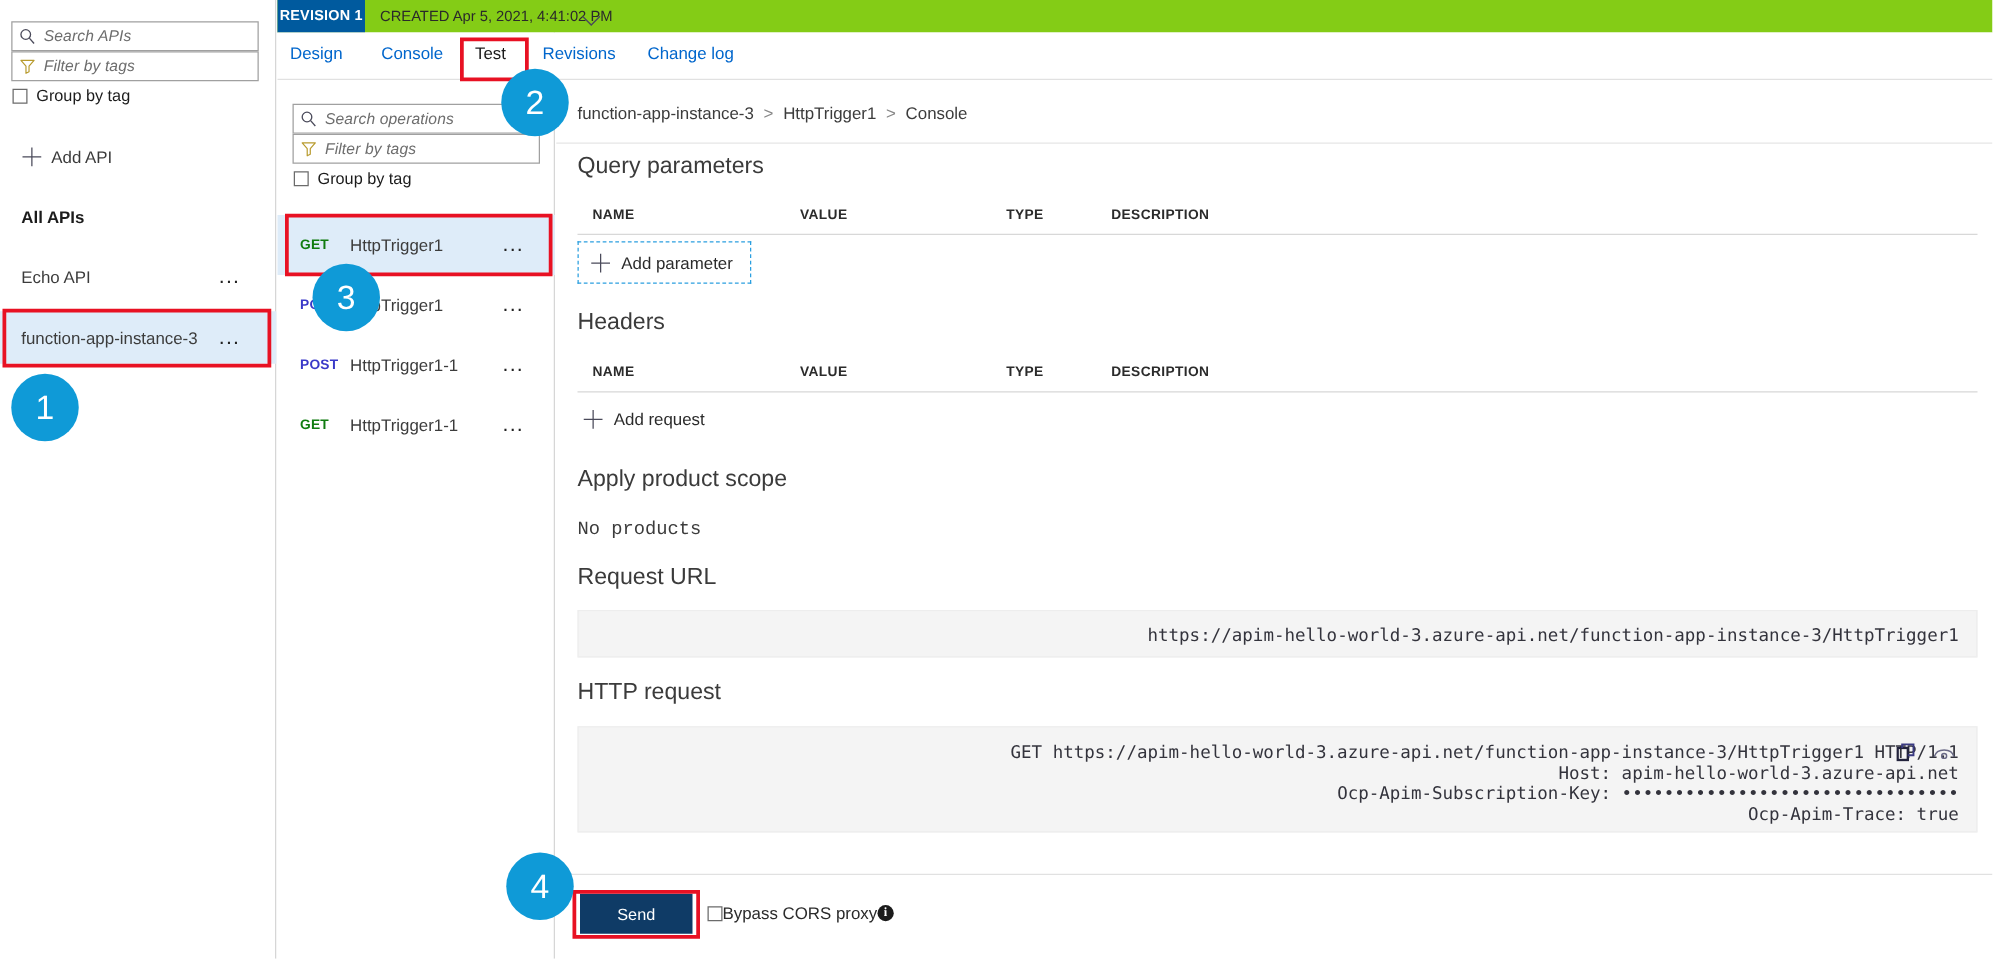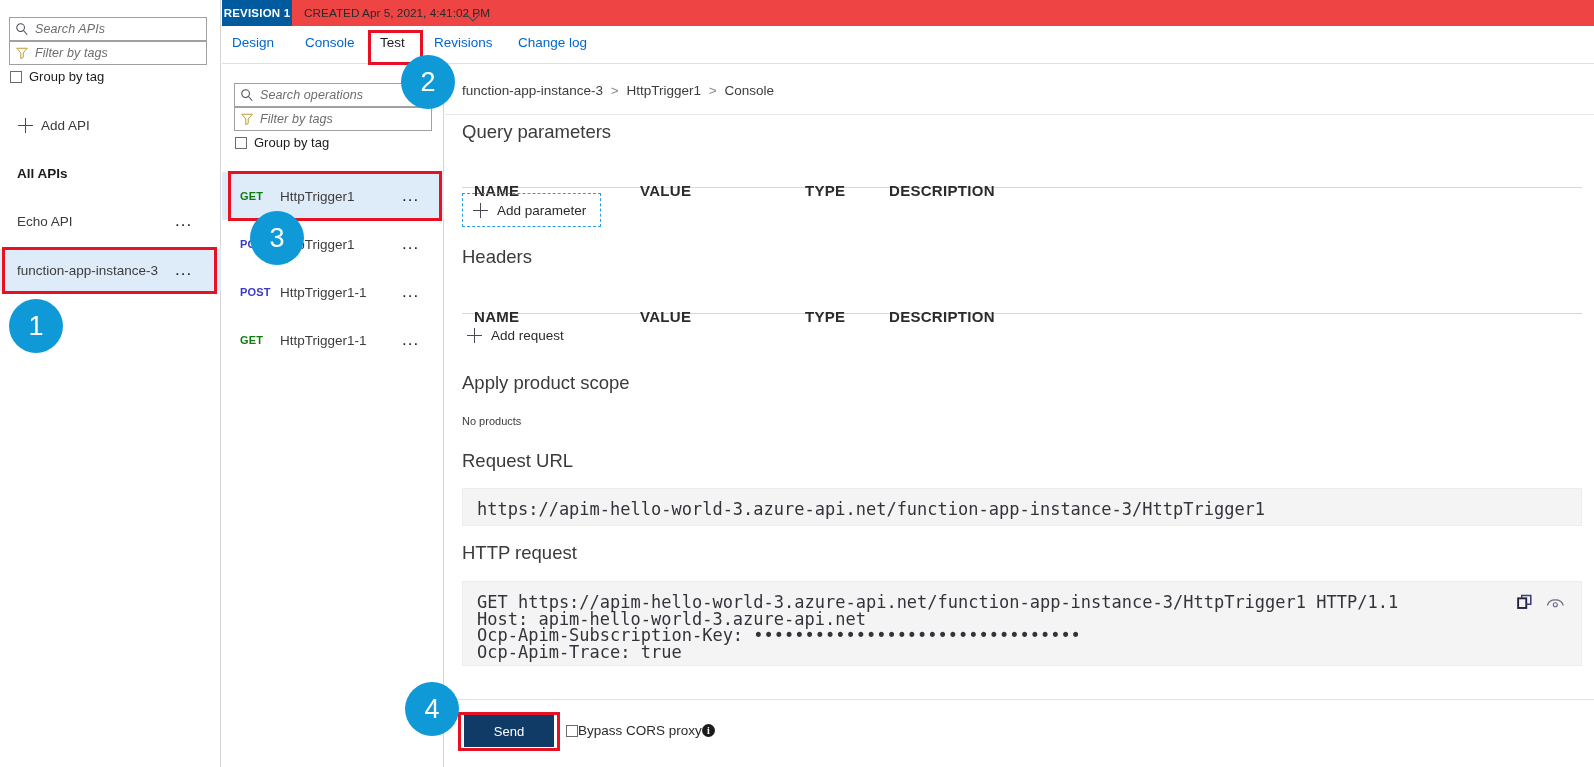--- a/index.html
+++ b/index.html
@@ -81,21 +81,21 @@
   .op-m.post { color:#3a39c8; }
   .op-n { position:absolute; left: 58px; font-size: 13.5px; color:#3c3c3c; }
   .op-row .dots {
     position:absolute; left: 180px; font-size:17px; color:#222; letter-spacing:1px;
     line-height:8px;
   }
 
   
   .rev-bar {
     position:absolute; left:222px; top:0; width: 1372px; height: 26px;
-    background: #ef4444;
+    background: #84cc16;
   }
   .rev-badge {
     position:absolute; left:0; top:0; width: 70px; height: 26px;
     background:#005a9e; color:#fff; font-size:11.5px; font-weight:700;
     display:flex; align-items:center; justify-content:center; letter-spacing:0.2px;
   }
   .rev-created {
     position:absolute; left: 82px; top: 6px;
     font-size: 11.8px; color:#2a2a2a;
   }
@@ -127,40 +127,41 @@
     position:absolute; left: 0; top: 50px; width: 1149px; height:1px; background:#e6e6e6;
   }
   .sec-h {
     position:absolute; left:17px; font-size: 18.5px; color:#3b3b3b; font-weight:400;
   }
   .thead {
     position:absolute; left:17px; width: 1120px; height: 22px;
     border-bottom: 1px solid #d8d8d8;
   }
   .th {
-    position:absolute; top:16px; font-size: 15px; font-weight:700; color:#2b2b2b;
+    position:absolute; top:0; font-size: 11px; font-weight:700; color:#2b2b2b;
     letter-spacing:0.3px;
     padding-left:12px;
   }
   .add-btn {
     position:absolute; display:flex; align-items:center; gap: 9px;
     font-size: 13.5px; color:#2b2b2b; height: 34px; padding: 0 14px 0 10px;
   }
   .add-btn.dashed { border: 1px dashed #2b9fe0; }
   .noprod {
-    position:absolute; left: 17px; font-size: 11px; color:#3c3c3c;
+    position:absolute; left: 17px; font-size: 15px; color:#3c3c3c;font-family:Liberation Mono, monospace;
   }
   .codebox {
     position:absolute; left: 17px; background: #f4f4f4; border: 1px solid #ededed;
   }
   .codebox pre {
     margin:0; padding: 12px 14px;
     font-family: "DejaVu Sans Mono", monospace;
-    font-size: 17px; line-height: 16.5px; color: #33333c;
+    font-size: 14px; line-height: 16.5px; color: #33333c;
     white-space: pre;
+    text-align: right;
   }
   .box-icons { position:absolute; right: 16px; top: 12px; display:flex; gap: 12px; }
 
   
   .bottom-div {
     position:absolute; left:445px; top: 699px; width: 1149px; height:1px; background:#e1e1e1;
   }
   .send-btn {
     position:absolute; left: 464px; top: 715px; width: 90px; height: 32px;
     background: #0f3b66; color:#fff; font-size: 13px;

